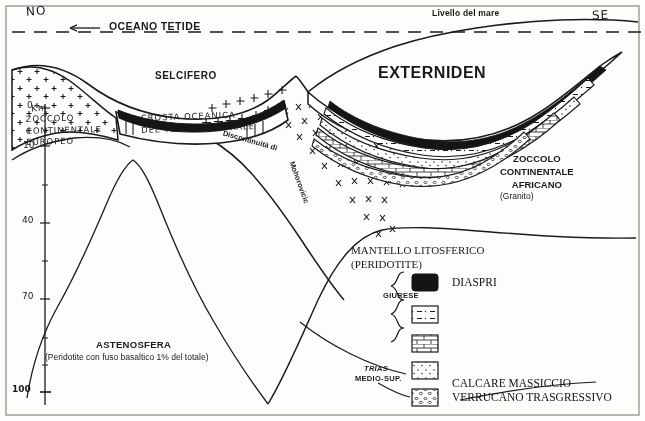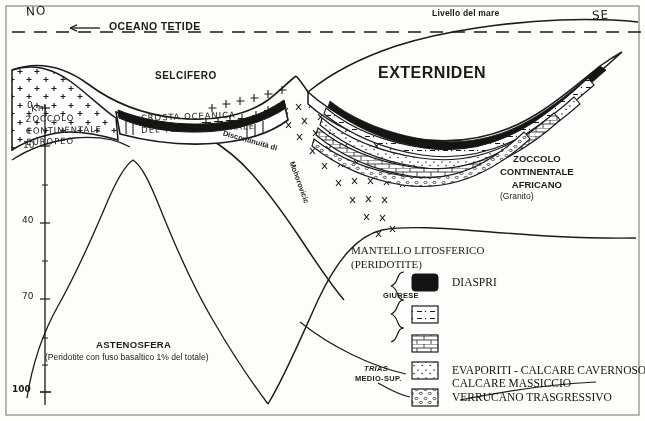--- a/index.html
+++ b/index.html
@@ -326,16 +326,15 @@
   <div class="axis-num" style="left:22px;top:215px;">40</div>
   <div class="axis-num" style="left:22px;top:291px;">70</div>
   <div class="axis-num" style="left:12px;top:384px;font-weight:bold;">100</div>
 
   <div class="brk-txt" style="left:355px;top:291px;margin-left:28px;">GIURESE</div>
   <div class="brk-txt" style="left:364px;top:364px;font-style:italic;">TRIAS</div>
   <div class="brk-txt" style="left:355px;top:374px;">MEDIO-SUP.</div>
 
   <div class="leg-txt" style="left:452px;top:276px;">DIASPRI</div>
   <div class="leg-txt" style="left:452px;top:337px;margin-top:40px;">CALCARE MASSICCIO</div>
-  <div class="leg-txt" style="left:452px;top:364px;">EVAPORITI - CALCARE CAVERNOSO</div>
   <div class="leg-txt" style="left:452px;top:391px;">VERRUCANO TRASGRESSIVO</div>
 
 </div>
 
 </body></html>

